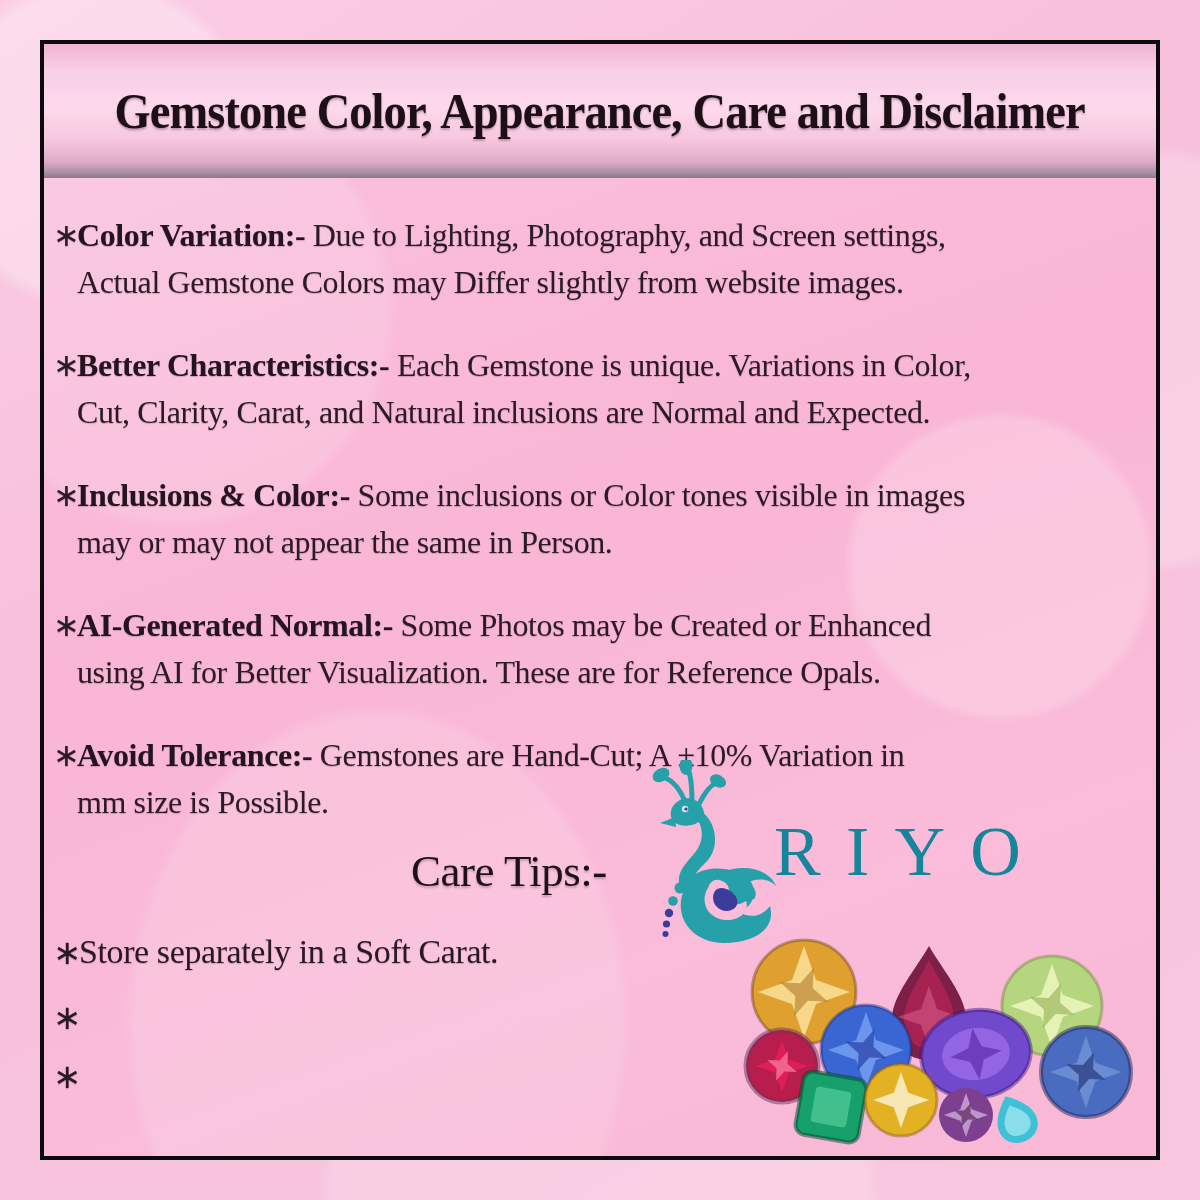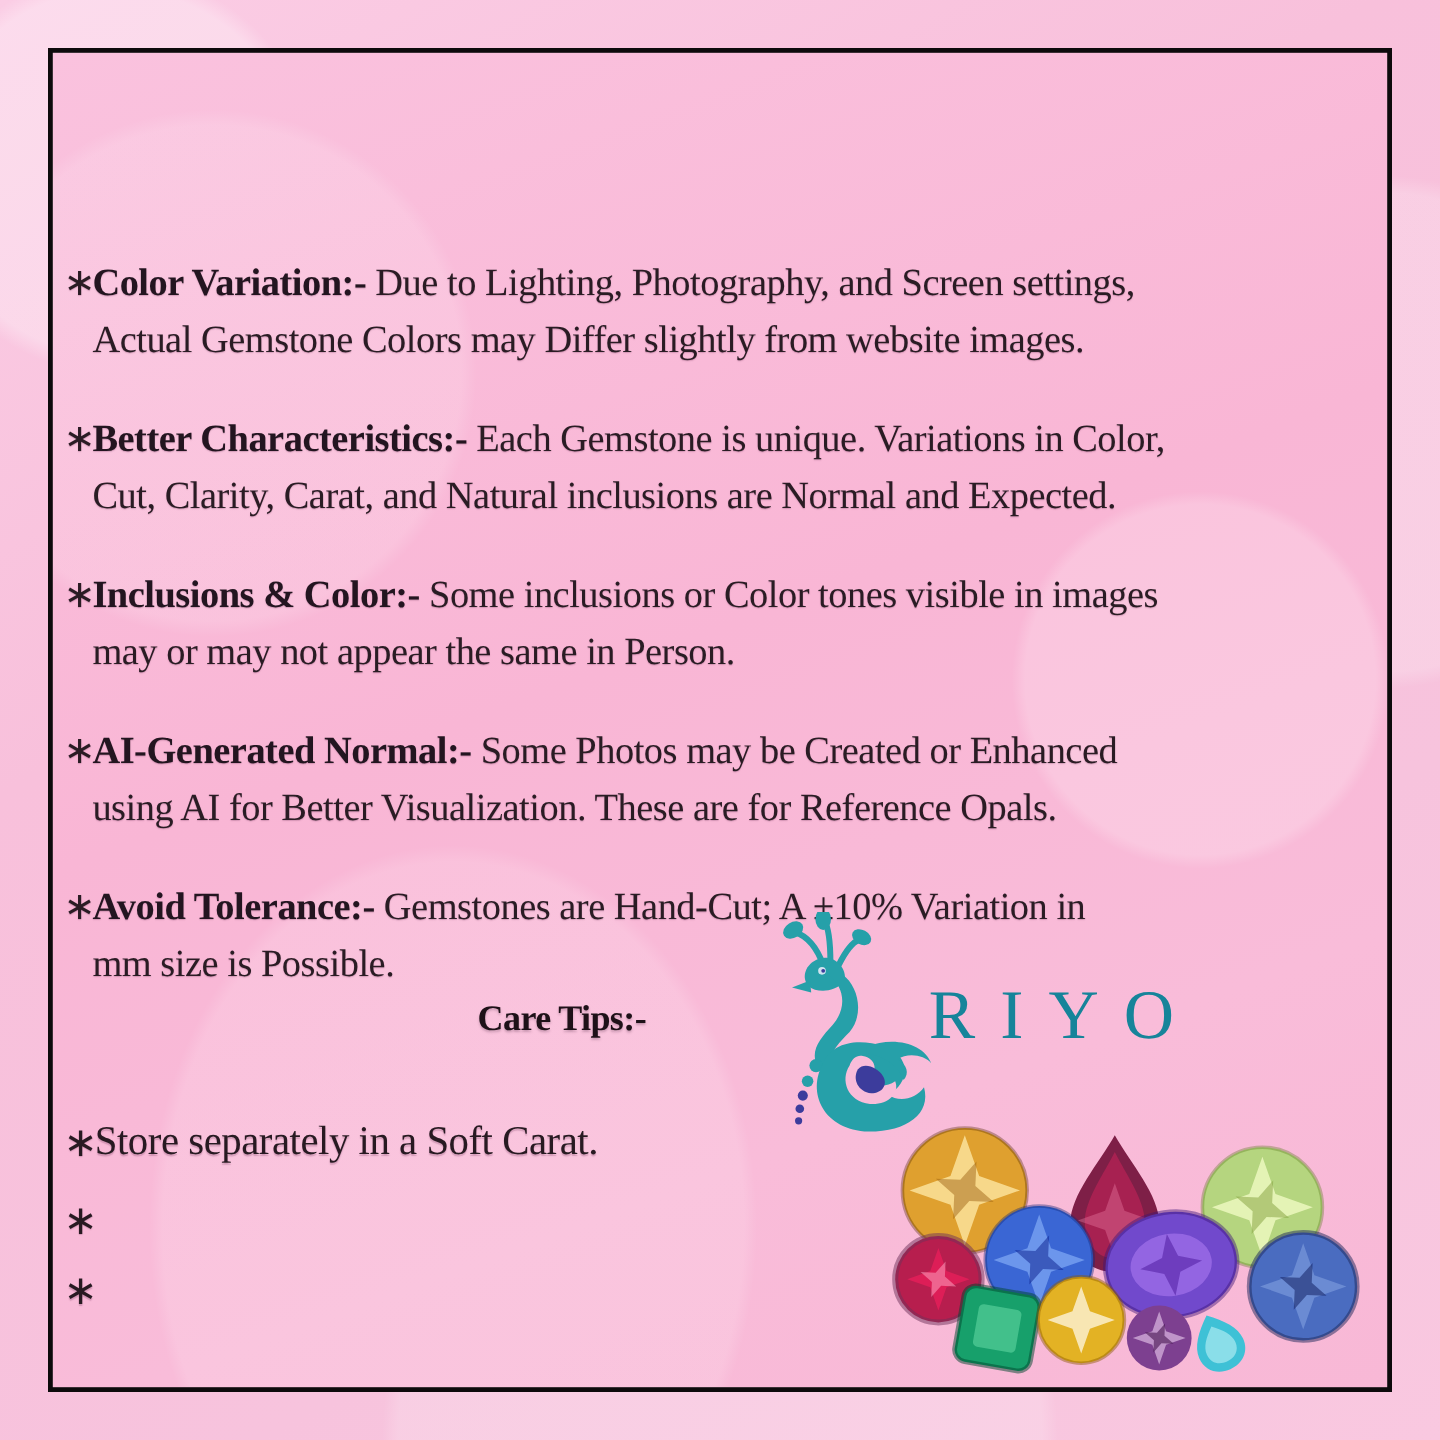--- a/index.html
+++ b/index.html
@@ -34,45 +34,48 @@
   }
   .bullet{
     position:absolute;left:9px;right:12px;padding-left:24px;
     font-size:32px;line-height:47px;color:#2a1c24;letter-spacing:-.4px;
     text-shadow:0 1px 1px rgba(120,60,95,.30);
   }
   .bullet .star{position:absolute;left:0;top:0;}
   .bullet b{font-weight:bold;color:#231520;}
   .btext{white-space:pre-line;margin-top:12px;}
   .care-heading{
-    position:absolute;left:354px;top:788px;margin:0;
-    font-size:30px;font-weight:bold;color:#1e1118;letter-spacing:-.5px;
+    position:absolute;left:354px;top:788px;margin:13px;
+    font-size:45px;font-weight:normal;color:#1e1118;letter-spacing:-.5px;
     text-shadow:0 2px 2px rgba(90,50,75,.3);
   }
   .riyo{
     position:absolute;left:730px;top:768px;width:400px;
-    font-size:58px;color:#16849a;letter-spacing:.36em;font-weight:normal;
+    font-size:70px;color:#16849a;letter-spacing:.36em;font-weight:normal;
   }
   .peacock{position:absolute;left:584px;top:716px;width:156px;height:200px;}
   .gems{position:absolute;left:696px;top:878px;width:446px;height:224px;}
   .tip{
     position:absolute;left:9px;right:12px;padding-left:26px;
     font-size:34px;line-height:47px;color:#281a22;letter-spacing:-.4px;
     text-shadow:0 1px 1px rgba(120,60,95,.30);
   }
   .tip .star{position:absolute;left:0;top:1px;}
   .ttext{white-space:pre-line;}
   .t1{top:884px}.t2{top:949px}.t3{top:1008px}
   .b1{top:168px}.b2{top:298px}.b3{top:428px}.b4{top:558px}.b5{top:688px}
 </style>
 </head>
 <body>
 
 <div class="frame">
 
+  <div class="titlebar">
+    <h1 class="title">Gemstone Color, Appearance, Care and Disclaimer</h1>
+  </div>
 
   <div class="bullet b1">
     <span class="star">∗</span><b>Color Variation:-</b><span class="btext"> Due to Lighting, Photography, and Screen settings,
 Actual Gemstone Colors may Differ slightly from website images.</span>
   </div>
 
   <div class="bullet b2">
     <span class="star">∗</span><b>Better Characteristics:-</b><span class="btext"> Each Gemstone is unique. Variations in Color,
 Cut, Clarity, Carat, and Natural inclusions are Normal and Expected.</span>
   </div>

